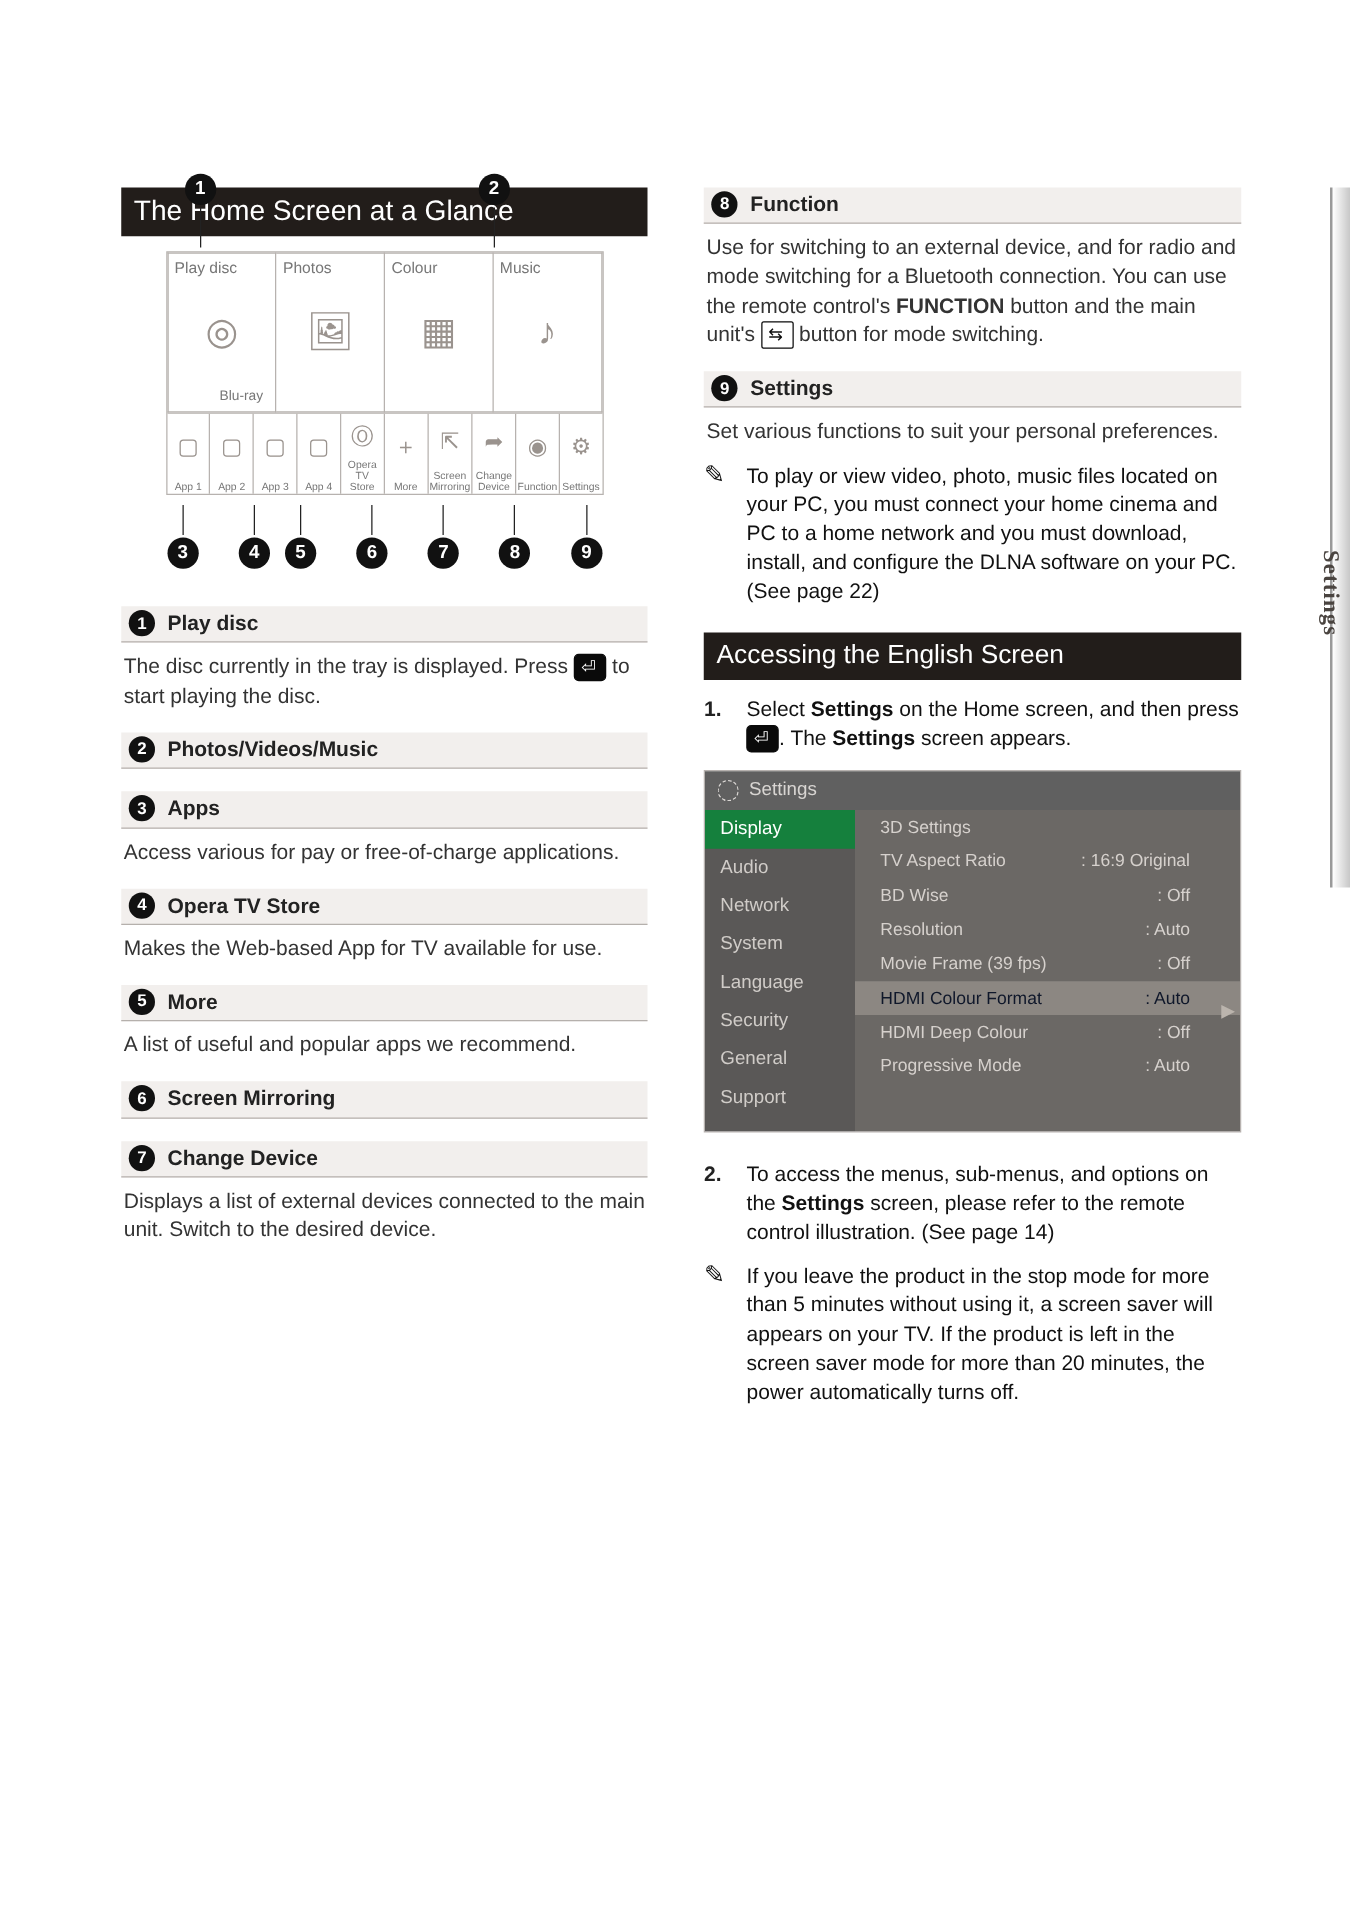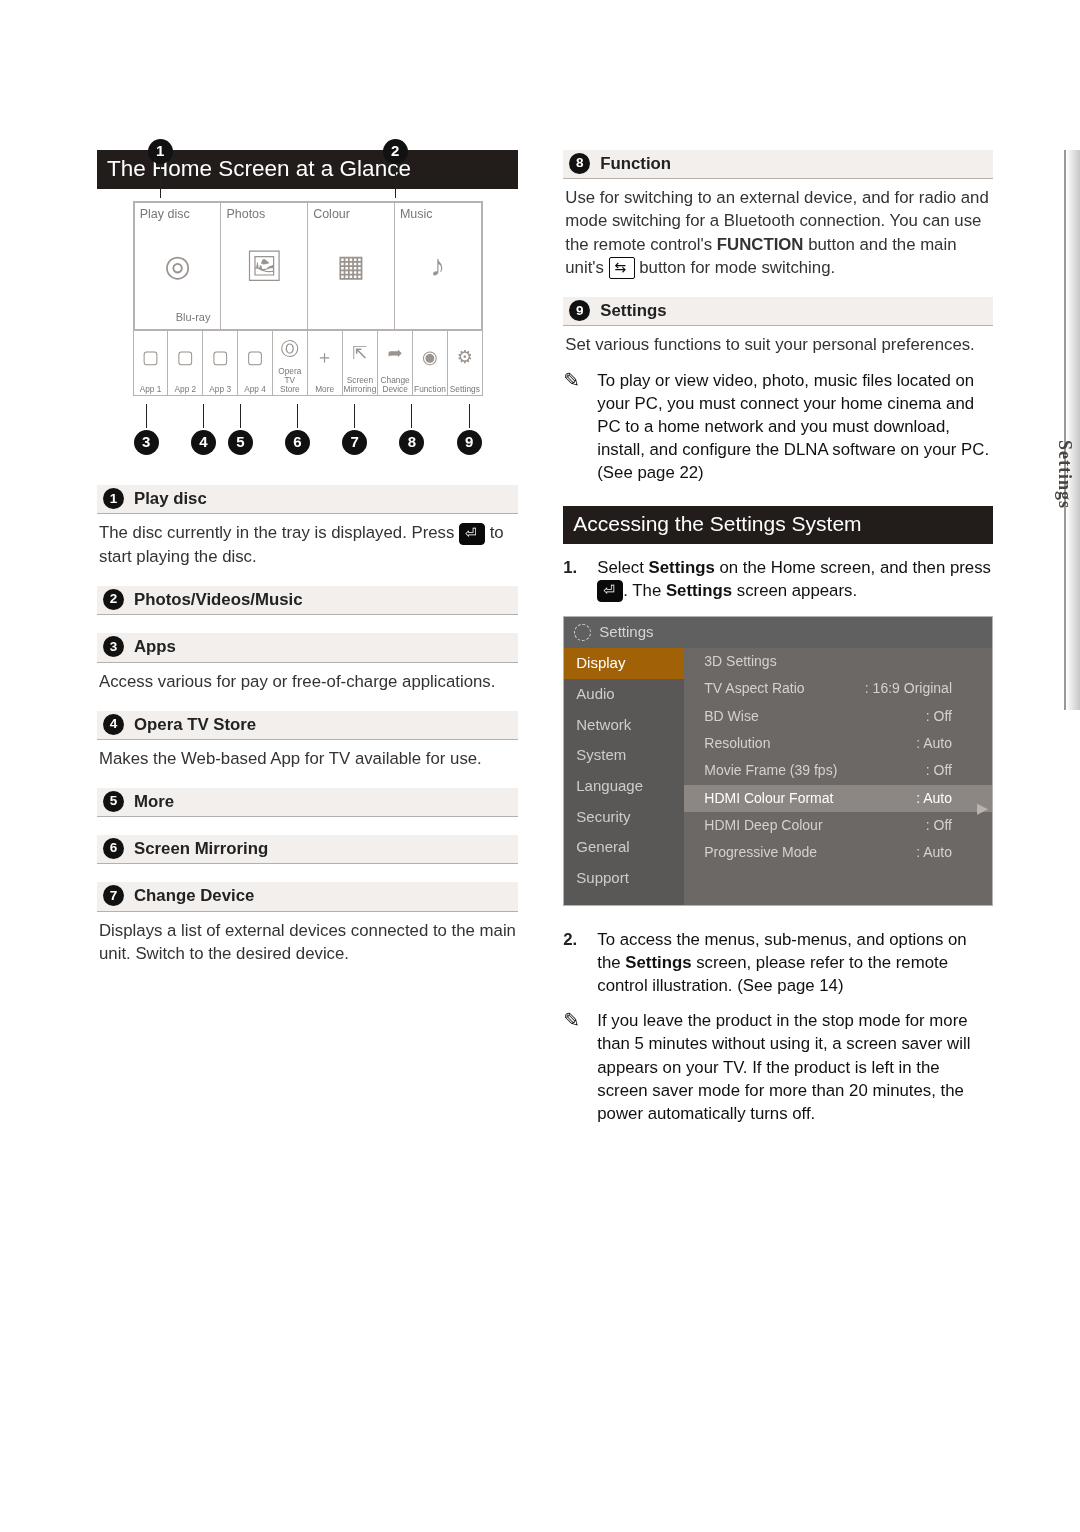--- a/index.html
+++ b/index.html
@@ -133,29 +133,29 @@
   }
   .set-head .gear{
     width:15px;height:15px;border-radius:50%;border:1.5px dashed #D8D5D2;
     position:relative;
   }
   .set-body{display:flex;}
   .set-side{
     width:120px;background:#5A5857;color:#D0CCC8;font-size:15px;
   }
   .set-side .it{padding:5px 12px;}
-  .set-side .it.sel{background:#a16207;color:#fff;}
+  .set-side .it.sel{background:#15803d;color:#fff;}
   .set-main{
     flex:1;background:#6B6865;color:#D6D1CD;font-size:14px;position:relative;
     padding-bottom:38px;
   }
   .set-main .row{
     display:flex;justify-content:space-between;padding:4px 40px 4px 20px;
   }
-  .set-main .row.sel{background:#8C8782;color:#ffffff;align-items:flex-end;}
+  .set-main .row.sel{background:#8C8782;color:#0f172a;align-items:flex-end;}
   .set-main .arrow{
     position:absolute;right:4px;top:145px;color:#BBB4AD;font-size:22px;
   }
 </style>
 </head>
 <body>
 
 <div class="page">
   <div class="edge-label">Settings</div>
   <div class="cols">
@@ -316,20 +316,21 @@
               <span class="tt">Opera TV Store</span>
             </div>
           </div>
           <p class="desc">Makes the Web-based App for TV available for use.</p>
           <div class="subh">
             <div class="line">
               <span class="nball">5</span>
               <span class="tt">More</span>
             </div>
           </div>
+          <p class="desc">A list of useful and popular apps we recommend.</p>
           <div class="subh">
             <div class="line">
               <span class="nball">6</span>
               <span class="tt">Screen Mirroring</span>
             </div>
           </div>
           <div class="subh">
             <div class="line">
               <span class="nball">7</span>
               <span class="tt">Change Device</span>
@@ -356,21 +357,21 @@
             <span class="tt">Settings</span>
           </div>
       </div>
       <p class="desc">Set various functions to suit your personal preferences.</p>
 
       <div class="note">
         <span class="ic">✎</span>
         <span>To play or view video, photo, music files located on your PC, you must connect your home cinema and PC to a home network and you must download, install, and configure the DLNA software on your PC. (See page 22)</span>
       </div>
 
-      <div class="sec-bar sec-sm" style="margin-top:22px;">Accessing the Settings System</div>
+      <div class="sec-bar sec-sm" style="margin-top:22px;">Accessing the English Screen</div>
 
       <div class="num-item">
         <span class="n">1.</span>
         <span>
           <span>Select </span><span class="accent">Settings</span><span> on the Home screen, and then press </span><span class="inline-icon icon-enter"></span><span>. The </span><span class="accent">Settings</span><span> screen appears.</span>
         </span>
       </div>
 
       <div class="set-shot">
         <div class="set-head">

